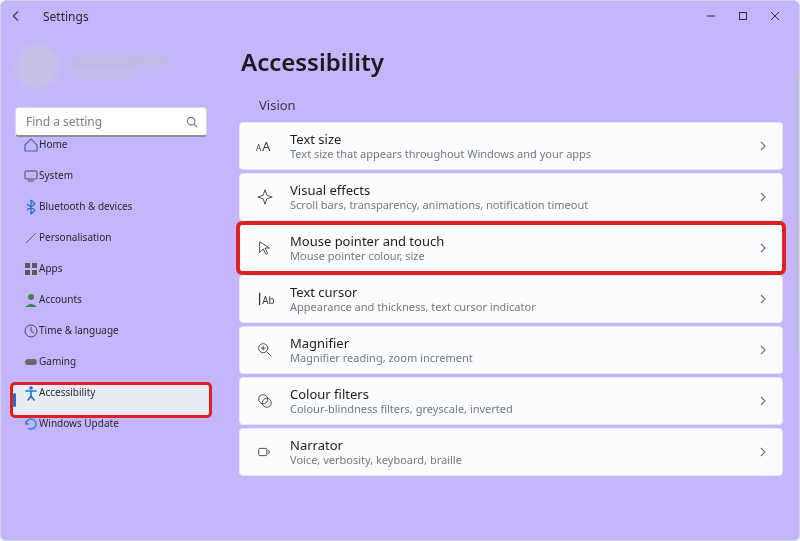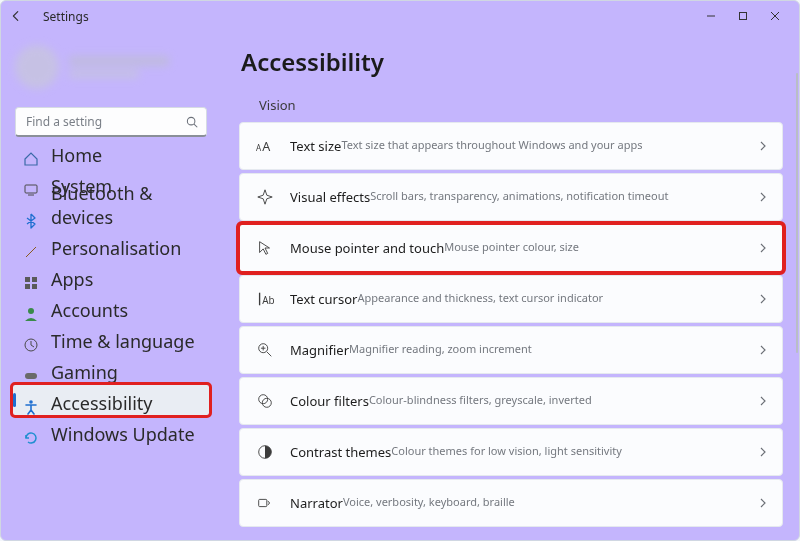--- a/index.html
+++ b/index.html
@@ -16,32 +16,32 @@
   .profile { display: flex; align-items: center; gap: 10px; padding: 4px 2px 12px 2px; filter: blur(4px); opacity: .55; }
   .avatar { width: 44px; height: 44px; border-radius: 50%; background: #c9ccd1; }
   .profile .lines { display:flex; flex-direction:column; gap:4px;}
   .profile .l1 { width:100px; height:10px; background:#bcc0c6; border-radius:3px;}
   .profile .l2 { width:70px; height:8px; background:#c6cad0; border-radius:3px;}
   .search { position: relative; margin: 6px 2px 0 2px; }
   .search input { width: 100%; height: 30px; border: 1px solid #d6dbe3; border-bottom: 2px solid #8a8f98; border-radius: 4px; background: #fdfdfe; padding: 0 28px 0 10px; font-size: 12px; color: #333; }
   .search input::placeholder { color: #7a7f87; }
   .search .sicon { position: absolute; right: 8px; top: 50%; transform: translateY(-50%); color: #6c717a; }
   .nav { display: flex; flex-direction: column; gap: 1px; }
-  .nav-item { display: flex; align-items: flex-end; gap: 12px; height: 30px; padding: 0 8px 0 10px; border-radius: 4px; font-size: 18px; color: #2a2a2a; position: relative; }
+  .nav-item { display: flex; align-items: flex-start; height: 30px; padding: 0 8px 0 10px; border-radius: 4px; font-size: 10px; color: #2a2a2a; position: relative; }
   .nav-item .nicon { width: 16px; height: 16px; display:flex; align-items:center; justify-content:center; }
   .nav-item.active { background: #e9edf3; }
   .nav-item.active::before { content:""; position:absolute; left:0; top:8px; bottom:8px; width:3px; background:#1f6fd0; border-radius:2px; }
   .nav-item.highlight-red { outline: 3px solid #e02020; outline-offset: 0; border-radius:2px; }
   .main { flex:1; padding: 10px 16px 0 20px; overflow: hidden; position: relative; }
   .page-title { font-size: 24px; font-weight: 600; margin: 4px 0 18px 2px; }
   .section-label { font-size: 13px; color: #3a3a3a; margin: 0 0 8px 20px; }
   .cards { display:flex; flex-direction:column; gap:3px; }
   .card { background:#fbfcfe; border:1px solid #e5e9ef; border-radius:4px; height:48px; display:flex; align-items:center; padding: 0 14px 0 14px; position:relative; }
   .card .cicon { width:22px; display:flex; align-items:center; justify-content:center; color:#3c3c3c; margin-right:14px; }
-  .card .ctext { display:flex; flex-direction:row; }
+  .card .ctext { display:flex; flex-direction:column; }
   .card .ctitle { font-size:13px; color:#1d1d1d; line-height:1.25; }
   .card .csub { font-size:11px; color:#74787f; line-height:1.25; }
   .card .chev { margin-left:auto; color:#6b6f76; }
   .card.highlight-red { outline:4px solid #e02020; outline-offset:-1px; border-radius:3px; }
   .scrolltrack { position:absolute; right:0; top:0; bottom:0; width:4px; }
   .scrollthumb { position:absolute; right:1px; top:42px; width:2px; height:280px; background:#b9bec6; border-radius:2px; }
   svg { display:block; }
 </style>
 </head>
 <body>
@@ -291,37 +291,20 @@
             <span class="ctitle">Colour filters</span>
             <span class="csub">Colour-blindness filters, greyscale, inverted</span>
           </div>
           <span class="chev">
               <svg width="10" height="10" viewBox="0 0 10 10">
                 <path d="M3 1 L7 5 L3 9" stroke="#6b6f76" fill="none" stroke-width="1.2"></path>
               </svg>
             </span>
         </div>
 
-        <div class="card">
-          <span class="cicon">
-              <svg width="18" height="18" viewBox="0 0 20 20">
-                <circle cx="10" cy="10" r="7" stroke="#3c3c3c" fill="none"></circle>
-                <path d="M10 3 A7 7 0 0 1 10 17 Z" fill="#3c3c3c"></path>
-              </svg>
-            </span>
-          <div class="ctext">
-            <span class="ctitle">Contrast themes</span>
-            <span class="csub">Colour themes for low vision, light sensitivity</span>
-          </div>
-          <span class="chev">
-              <svg width="10" height="10" viewBox="0 0 10 10">
-                <path d="M3 1 L7 5 L3 9" stroke="#6b6f76" fill="none" stroke-width="1.2"></path>
-              </svg>
-            </span>
-        </div>
 
         <div class="card">
           <span class="cicon">
               <svg width="18" height="18" viewBox="0 0 20 20">
                 <rect x="3" y="6" width="9" height="8" rx="1" stroke="#3c3c3c" fill="none"></rect>
                 <path d="M13 8 Q17 10 13 12" stroke="#3c3c3c" fill="none"></path>
               </svg>
             </span>
           <div class="ctext">
             <span class="ctitle">Narrator</span>

